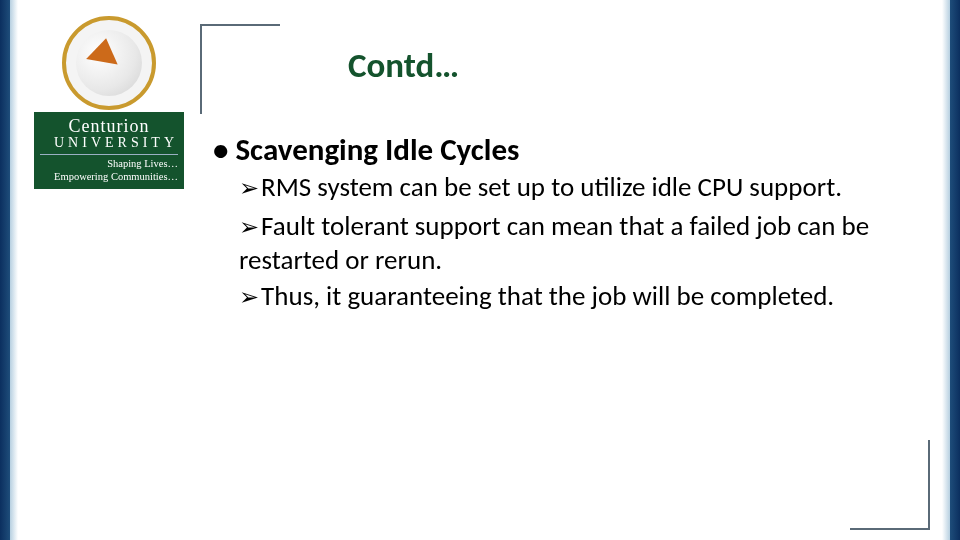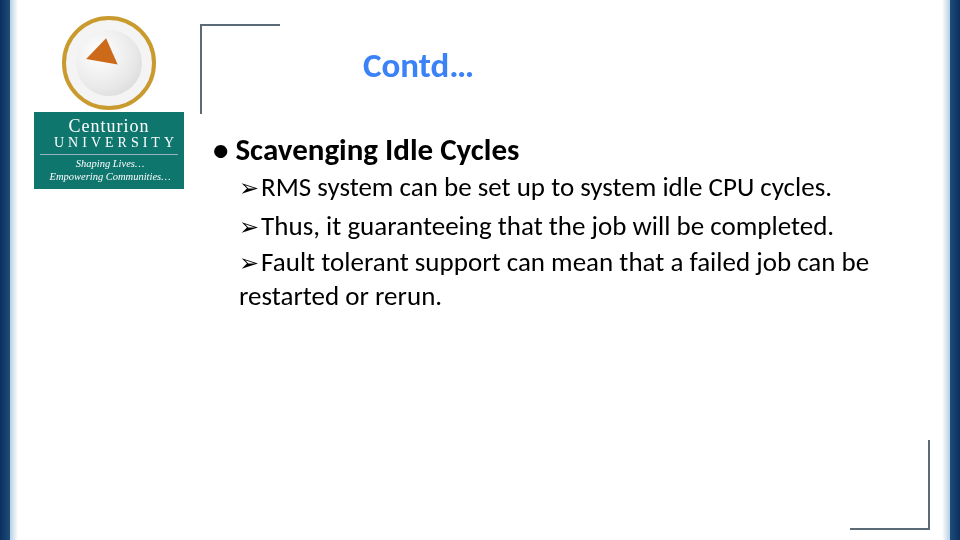--- a/index.html
+++ b/index.html
@@ -68,38 +68,38 @@
   .crest-sun {
     position:absolute; left:22px; top:18px; width:0;height:0;
     border-left:16px solid transparent;
     border-right:16px solid transparent;
     border-bottom:24px solid #cc6a1a;
     transform: rotate(10deg);
   }
   .logo .uni-name1 { font-size: 18px; letter-spacing: 1px; color: #0b2f5f; }
   .logo .uni-name2 { font-size: 14px; letter-spacing: 4px; color: #0b2f5f; margin-top:-2px;text-align:right;}
   .logo .uni-rule { height: 1px; background: #9ab0c3; margin: 3px 0; }
-  .logo .tagline { font-size: 10.5px; font-style: italic; color: #1a1a1a; line-height: 1.2; text-align:center; padding-left:2px;}
+  .logo .tagline { font-size: 10.5px; color: #1a1a1a; line-height: 1.2; text-align:right; padding-left:2px;}
   .logo-box {
-    background: #0f766e;
+    background: #14532d;
     color: #fff;
     padding: 4px 6px 6px 6px;
     margin-top: -2px;
   }
   .logo-box .uni-name1, .logo-box .uni-name2 { color:  #fff; }
   .logo-box .tagline { color: #fff; }
 
   
   .title {
     position: absolute;
-    left: 363px;
+    left: 348px;
     top: 44px;
     font-size: 35px;
     font-weight: bold;
-    color: #3b82f6;
+    color: #14532d;
   }
 
   
   .content {
     position: absolute;
     left: 213px;
     top: 132px;
     width: 700px;
     color: #000;
   }
@@ -149,19 +149,19 @@
       <div class="uni-rule"></div>
       <div class="tagline">Shaping Lives…</div>
       <div class="tagline">Empowering Communities…</div>
     </div>
   </div>
 
   <div class="title">Contd…</div>
 
   <div class="content">
     <div class="h1">Scavenging Idle Cycles</div>
-    <div class="sub arrow">RMS system can be set up to system idle CPU cycles.</div>
+    <div class="sub arrow">RMS system can be set up to utilize idle CPU support.</div>
     <div class="gap"></div>
+    <div class="sub arrow">Fault tolerant support can mean that a failed job can be restarted or rerun.</div>
     <div class="sub arrow">Thus, it guaranteeing that the job will be completed.</div>
-    <div class="sub arrow">Fault tolerant support can mean that a failed job can be restarted or rerun.</div>
   </div>
 
 </div>
 
 </body></html>

